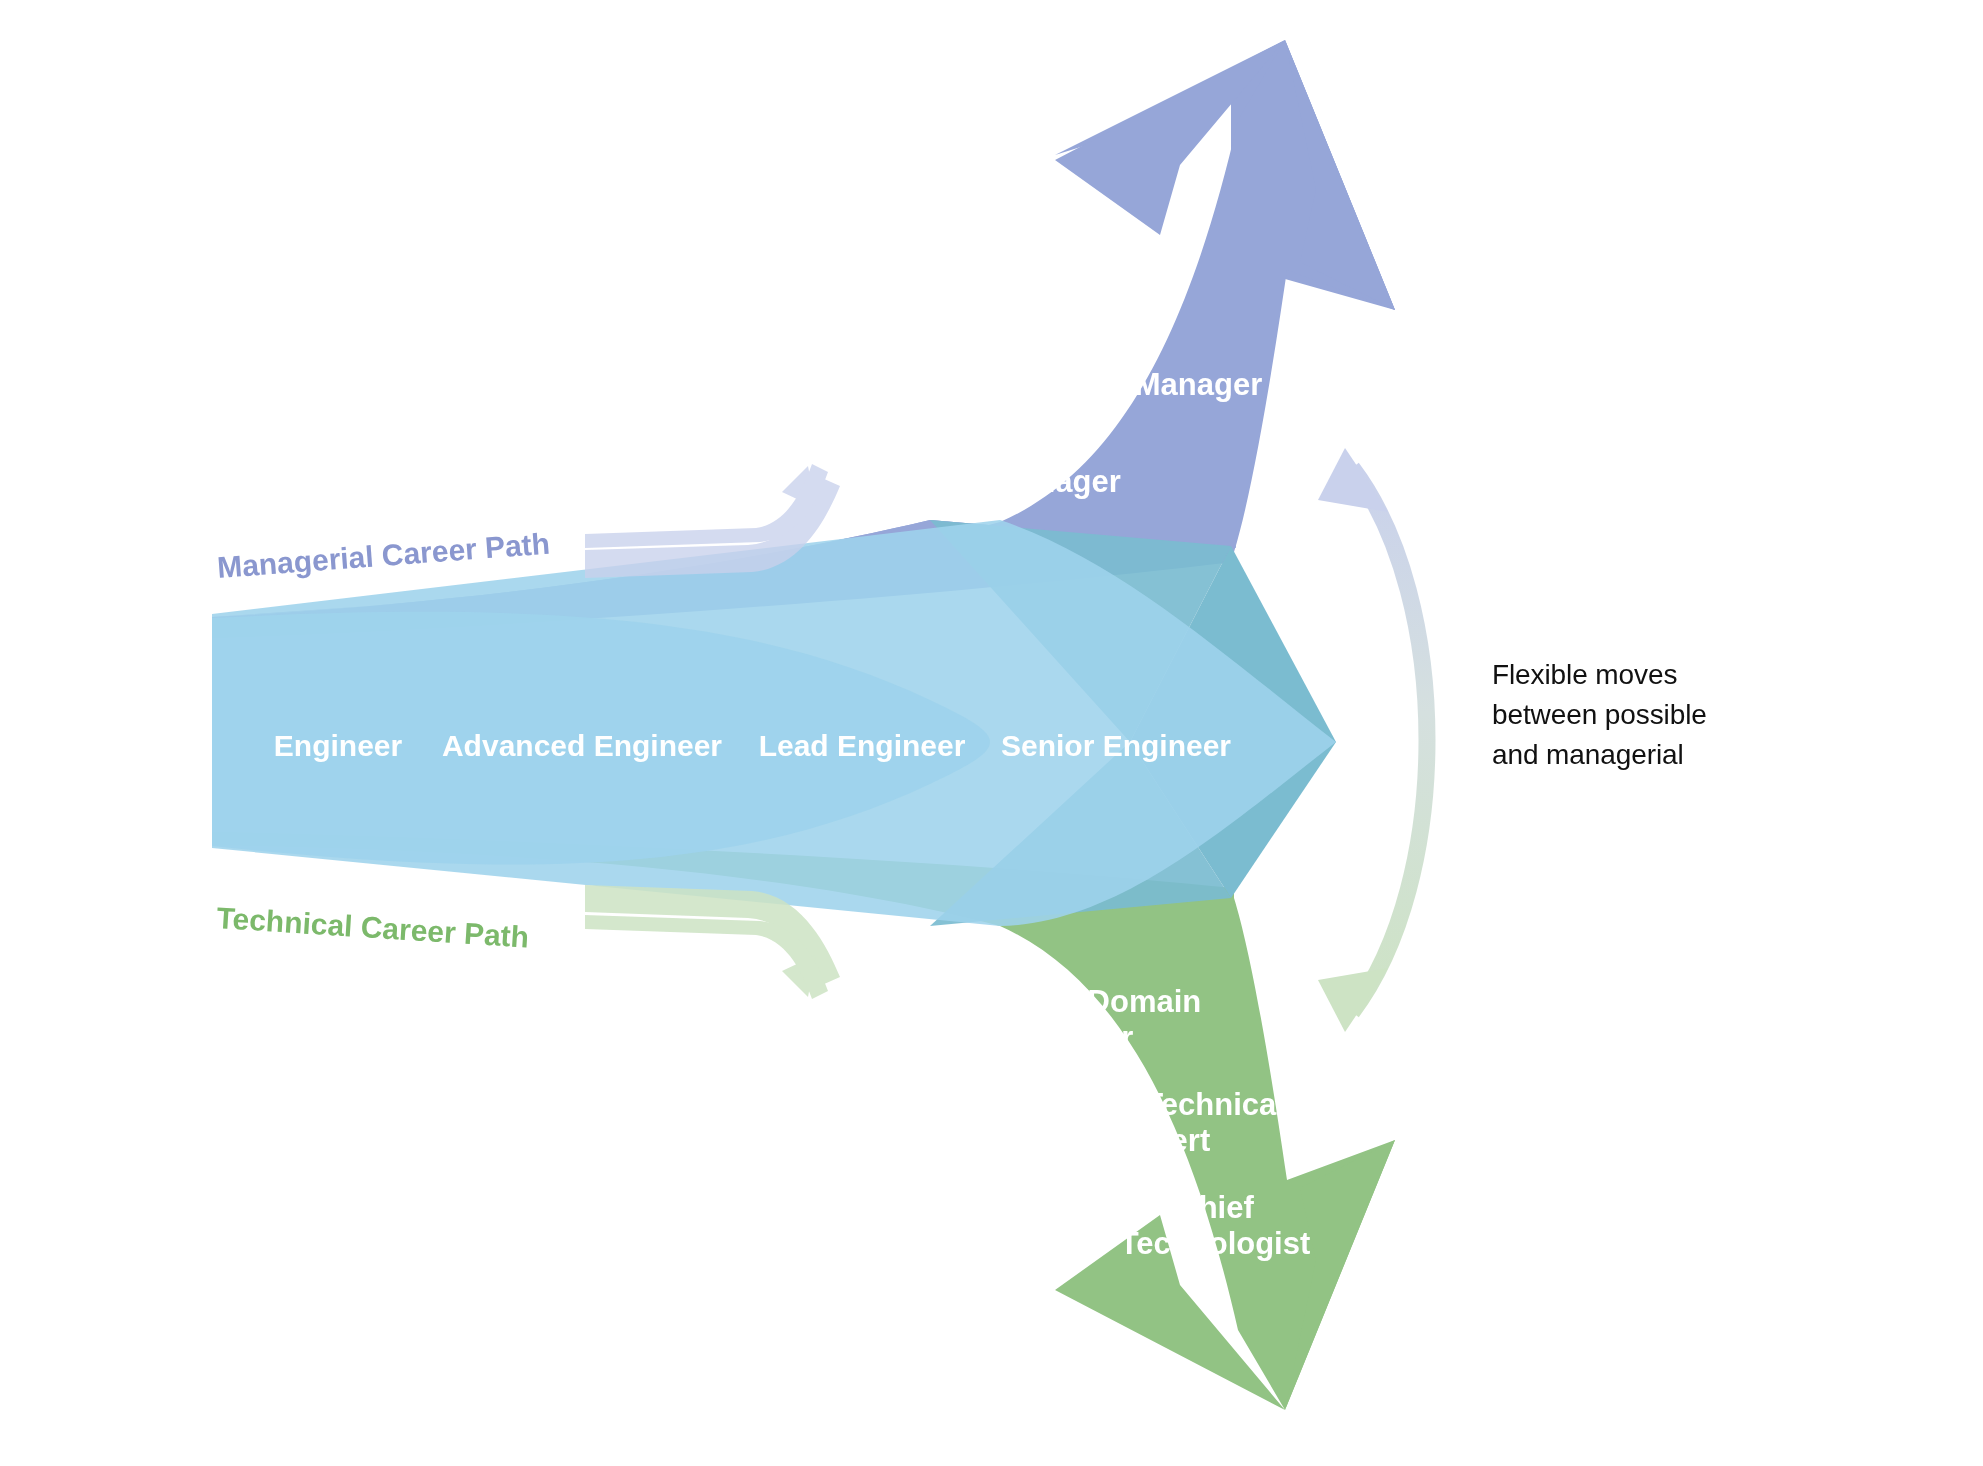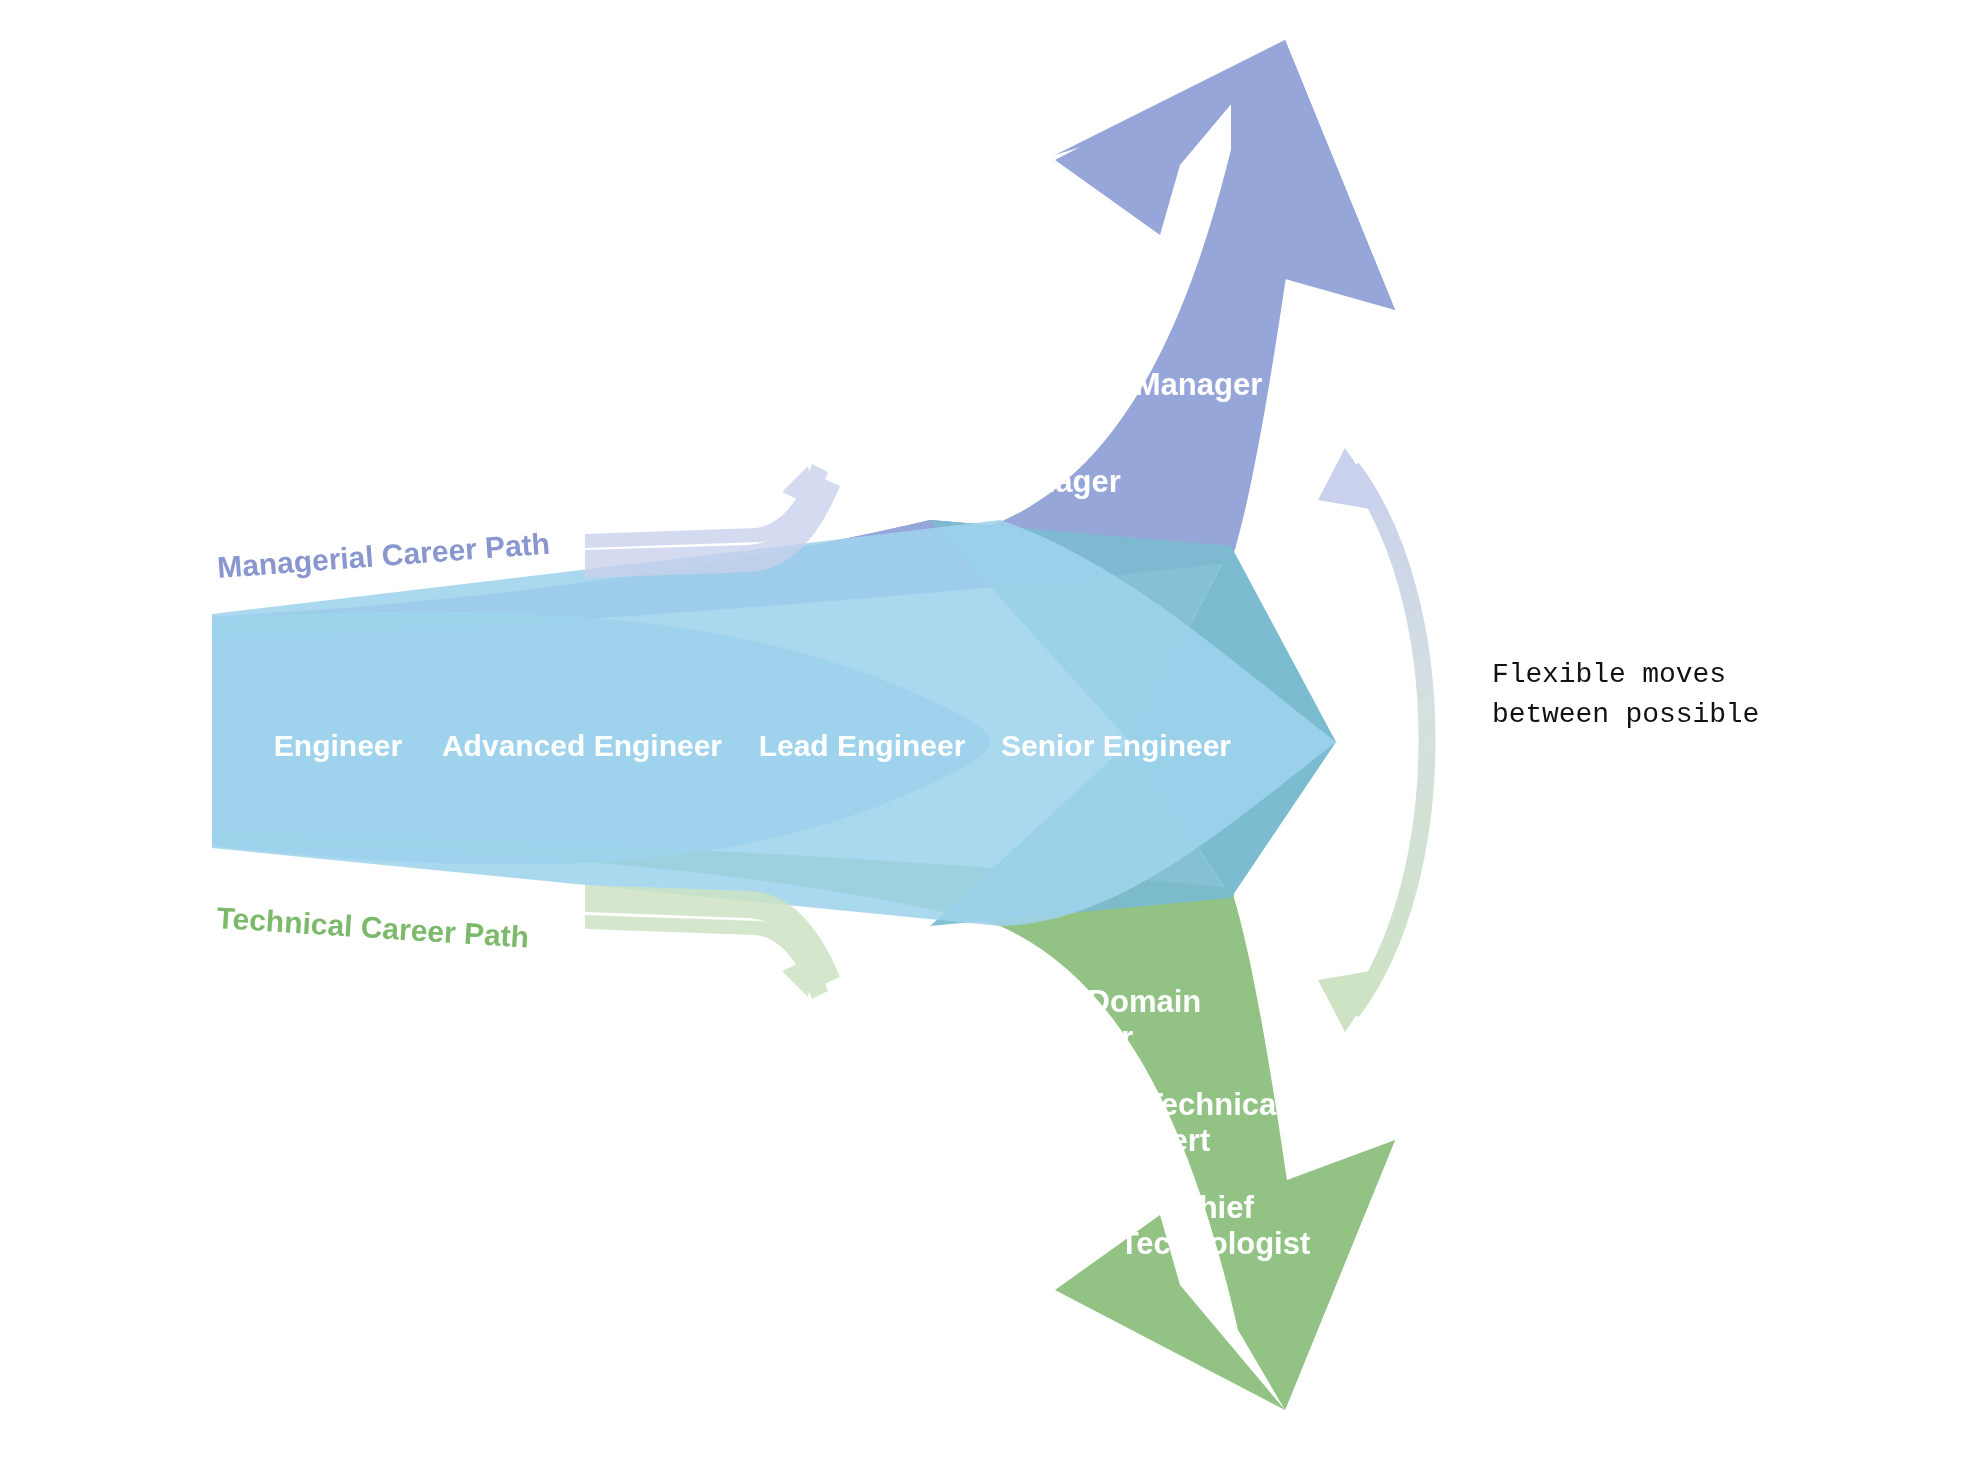--- a/index.html
+++ b/index.html
@@ -24,21 +24,21 @@
     font-weight:bold;
     font-size:30px;
   }
   .path-label.mgr{fill:#8a97cf;}
   .path-label.tech{fill:#7cb96b;}
   .note-text{
     position:absolute;
     left:1492px;
     top:655px;
     width:300px;
-    font-family:Liberation Mono, monospace;
+    font-family:Liberation Sans, sans-serif;
     font-size:28px;
     line-height:1.42;
     color:#111111;
     letter-spacing:-0.1px;
   }
 </style>
 </head>
 <body>
 
 <div id="stage">
@@ -199,15 +199,16 @@
 
     <g>
       <text class="role-label lg" x="1215" y="1218" text-anchor="middle">Chief</text>
       <text class="role-label lg" x="1215" y="1254" text-anchor="middle">Technologist</text>
     </g>
   </svg>
 
   <div class="note-text">
     <div>Flexible moves</div>
     <div>between possible</div>
+    <div>and managerial</div>
   </div>
 
 </div>
 
 </body></html>

